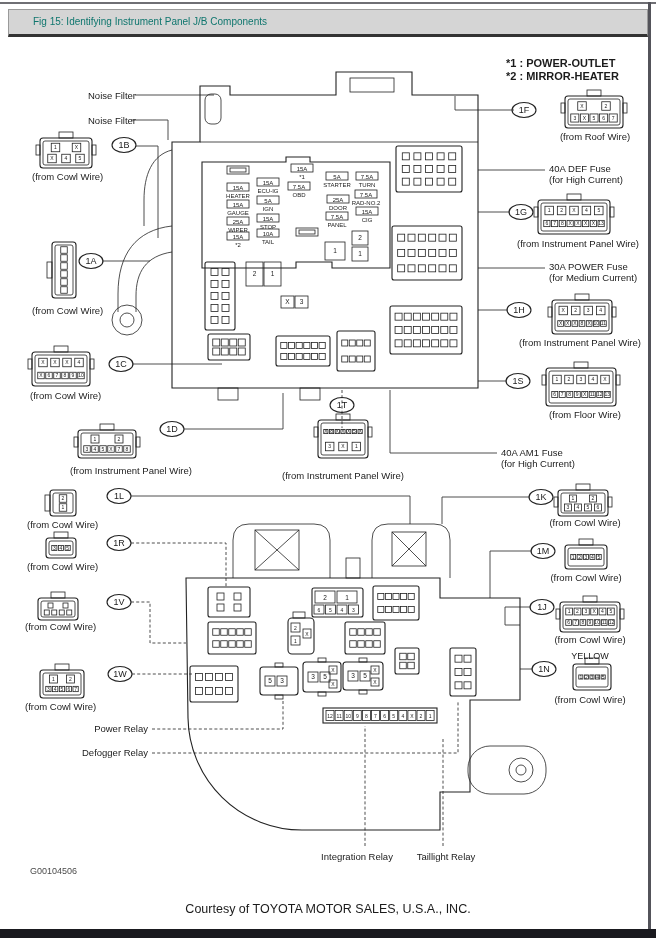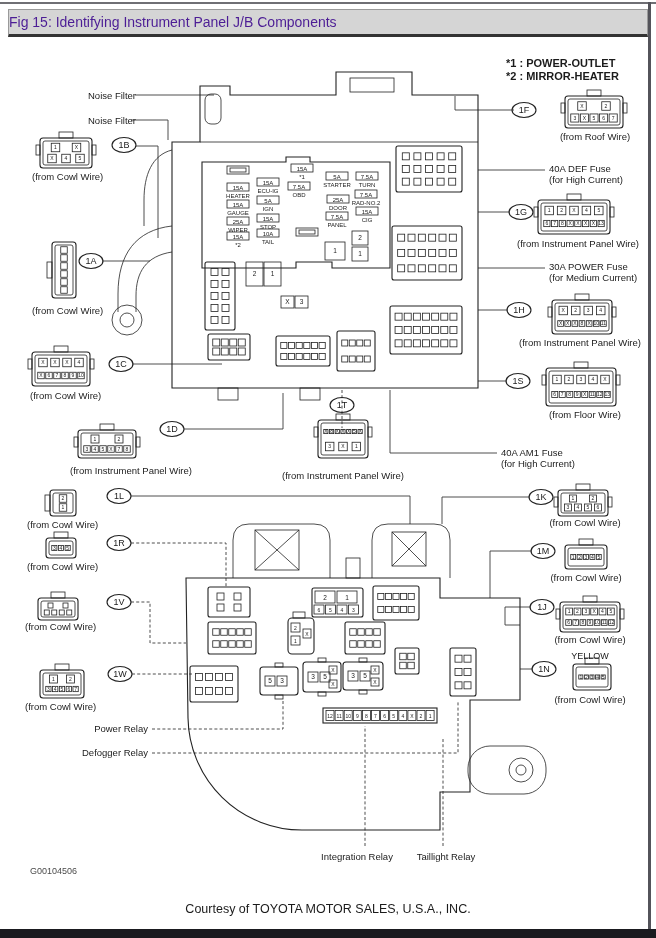--- a/index.html
+++ b/index.html
@@ -2,22 +2,22 @@
 <html><head>
 <meta charset="utf-8">
 <style>
   html,body{margin:0;padding:0;background:#fff;}
   .page{position:relative;width:656px;height:938px;background:#ffffff;overflow:hidden;
         font-family:"Liberation Sans",sans-serif;}
   .top-line{position:absolute;left:0;top:2px;height:2px;right:0;background:#6f6f74;}
   .right-edge{position:absolute;left:648px;top:2px;width:3px;bottom:9px;background:#53535a;}
   .bottom-bar{position:absolute;left:0;right:0;bottom:0;height:9px;background:#1a1a1f;}
   .titlebar{position:absolute;left:8px;right:8px;top:9px;height:24px;background:#d5d5d5;
-            border:1px solid #9a9a9a;border-bottom:3px solid #333;color:#4c1d95;
-            font-size:14px;line-height:24px;padding-left:0;}
+            border:1px solid #9a9a9a;border-bottom:3px solid #333;color:#0f766e;
+            font-size:10px;line-height:24px;padding-left:24px;}
   svg{position:absolute;left:0;top:0;}
   .ln{fill:none;stroke:#222;stroke-width:1.1;}
   .thin{stroke-width:0.8;}
   .lead{fill:none;stroke:#3a3a3a;stroke-width:0.9;}
   .dash{stroke-dasharray:3,2.2;}
   text{fill:#1b1b1b;font-family:"Liberation Sans",sans-serif;}
   .t5{font-size:5px;}
   .t6{font-size:6px;}
   .t65{font-size:6.5px;}
   .t9{font-size:9.5px;}

